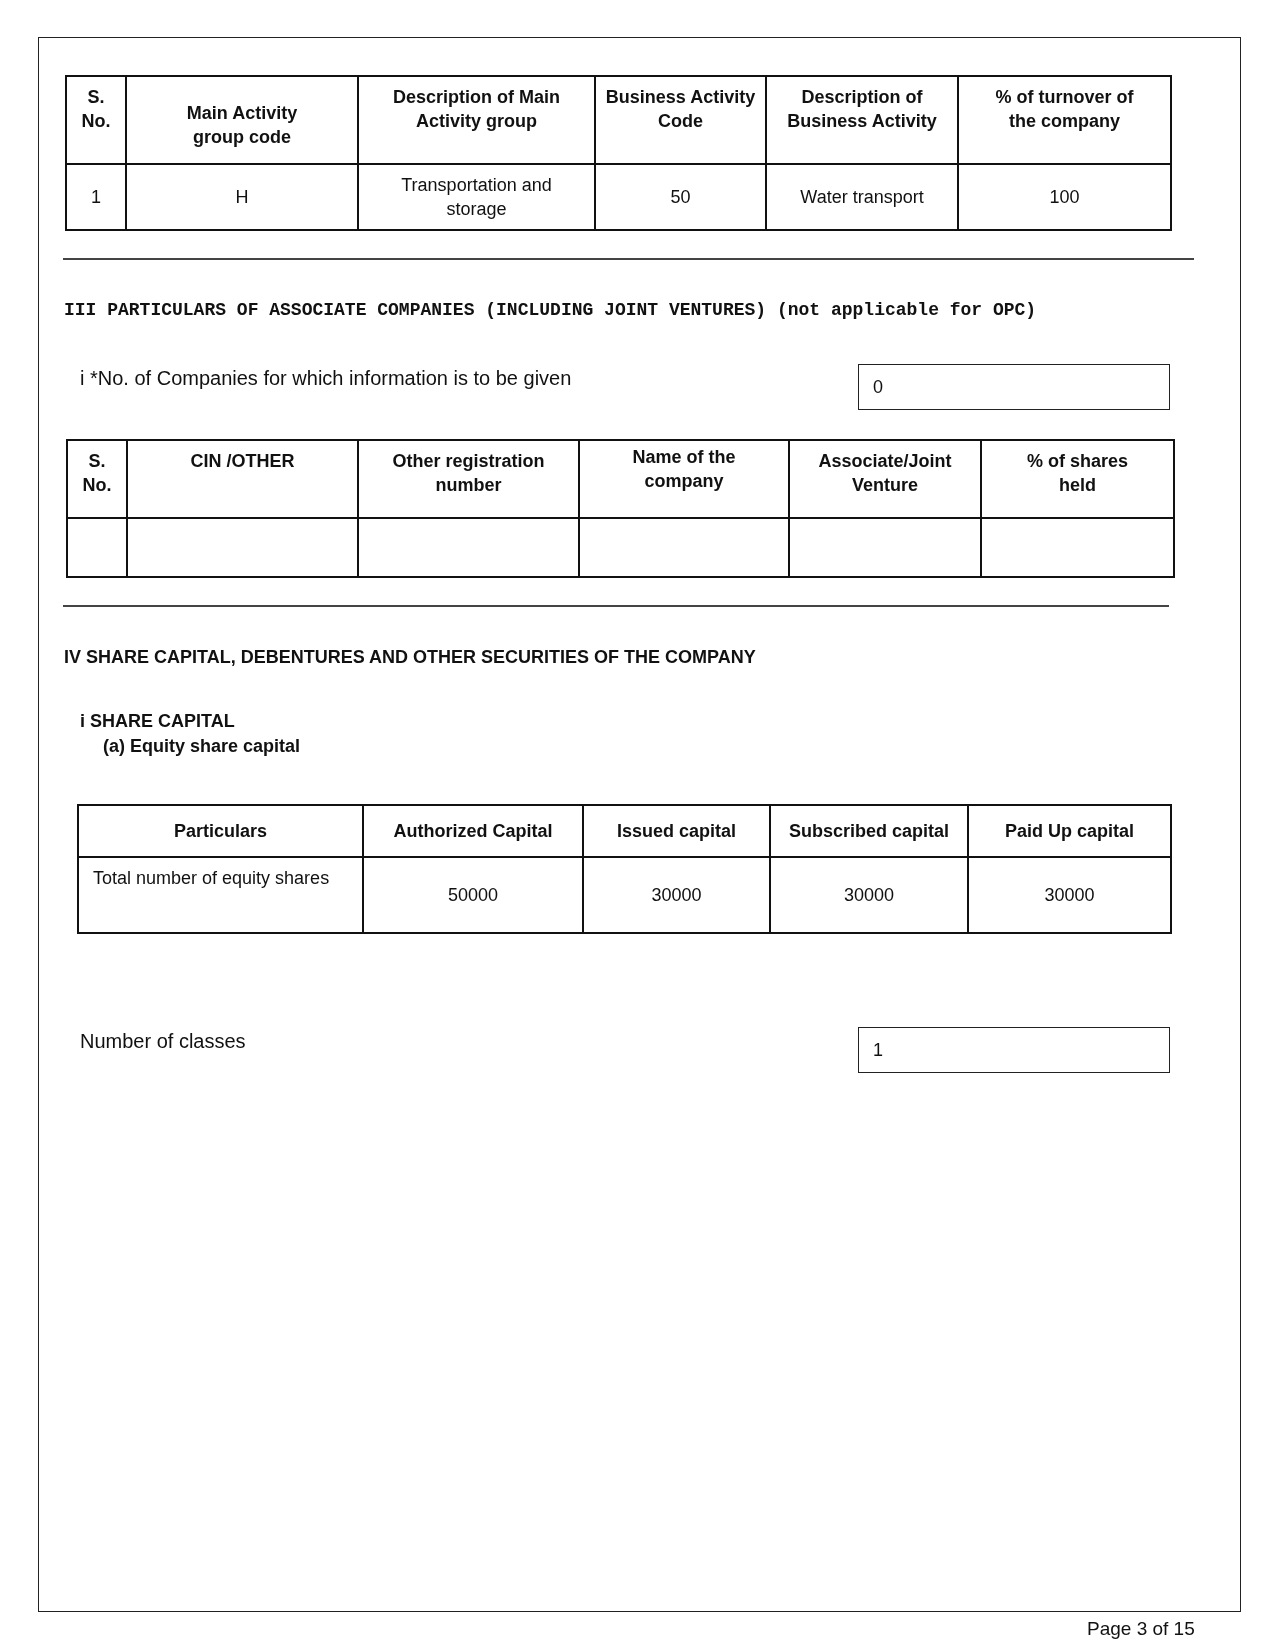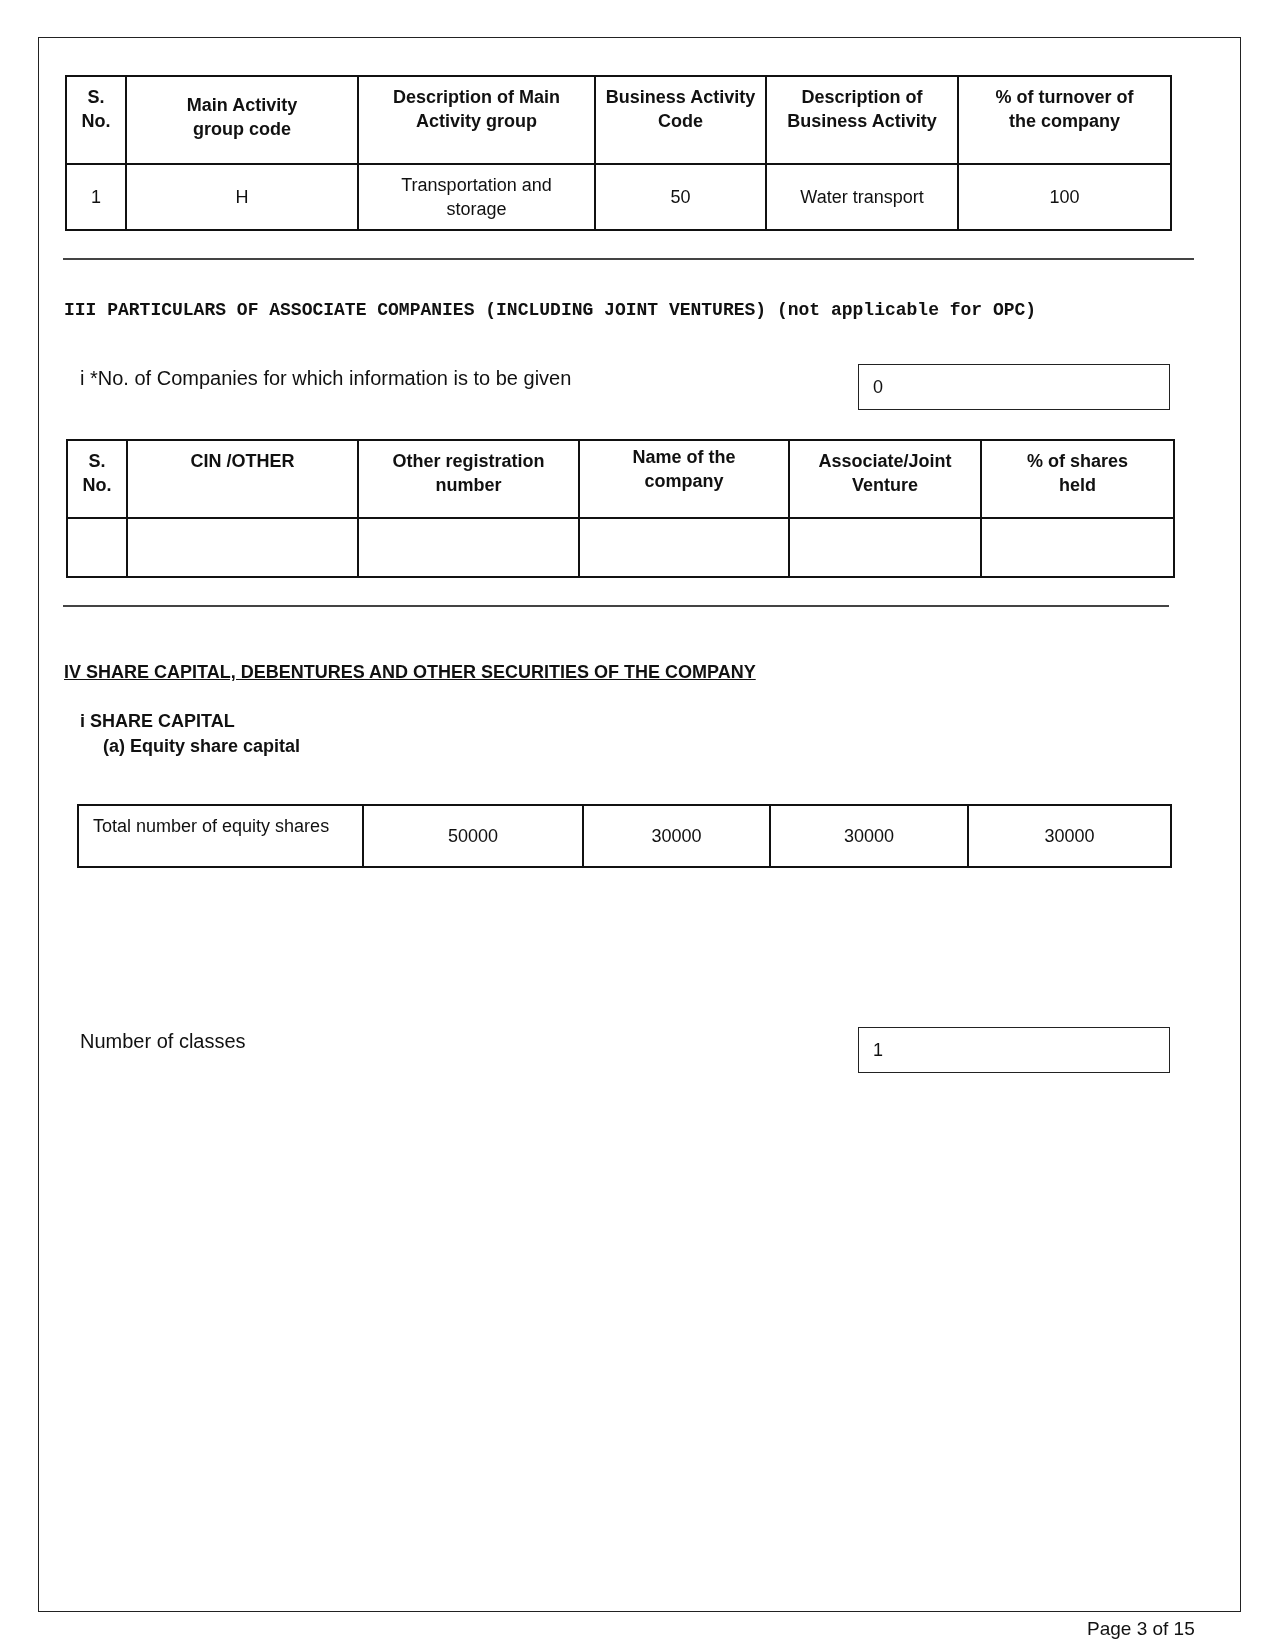--- a/index.html
+++ b/index.html
@@ -31,21 +31,21 @@
     <col style="width:171px">
       <col style="width:192px">
       <col style="width:213px">
   </colgroup>
   <tbody>
       <tr style="height:88px;">
     <th style="vertical-align:top; padding-top:8px;">
       <div>S.</div>
       <div>No.</div>
     </th>
-    <th style="vertical-align:top; padding-top:16px;">
+    <th style="vertical-align:top; padding-top:24px;">
       <div>Main Activity</div>
       <div>group code</div>
     </th>
     <th style="vertical-align:top; padding-top:8px;">
       <div>Description of Main</div>
       <div>Activity group</div>
     </th>
     <th style="vertical-align:top; padding-top:8px; padding:8px 2px 0 2px;">
       <div>Business Activity</div>
       <div>Code</div>
@@ -123,34 +123,41 @@
     <td></td>
     <td></td>
     <td></td>
     <td></td>
   </tr>
 </tbody>
   </table>
 
 <div class="hr" style="left:63px; top:605px; width:1106px;"></div>
 
-<div class="abs sec-title" style="left:64px; top:662px;text-decoration:underline;">IV SHARE CAPITAL, DEBENTURES AND OTHER SECURITIES OF THE COMPANY</div>
+<div class="abs sec-title" style="left:64px; top:647px;">IV SHARE CAPITAL, DEBENTURES AND OTHER SECURITIES OF THE COMPANY</div>
 <div class="abs sec-title" style="left:80px; top:711px;">i SHARE CAPITAL</div>
 <div class="abs sec-title" style="left:103px; top:736px;">(a) Equity share capital</div>
 
 <table class="grid" style="left:77px; top:804px; width:1093px;">
   <colgroup>
     <col style="width:285px">
       <col style="width:220px">
       <col style="width:187px">
     <col style="width:198px">
       <col style="width:203px">
   </colgroup>
   <tbody>
-  <tr style="height:62px;border-radius:13px;">
+      <tr style="height:52px;">
+    <th>Particulars</th>
+    <th>Authorized Capital</th>
+    <th>Issued capital</th>
+    <th>Subscribed capital</th>
+    <th>Paid Up capital</th>
+  </tr>
+  <tr style="height:76px;border-radius:13px;">
     <td class="left" style="vertical-align:top; padding:8px 10px 0 14px;">
       <div>Total number of equity shares</div>
     </td>
     <td>50000</td>
     <td>30000</td>
     <td>30000</td>
     <td>30000</td>
   </tr>
 </tbody>
   </table>

